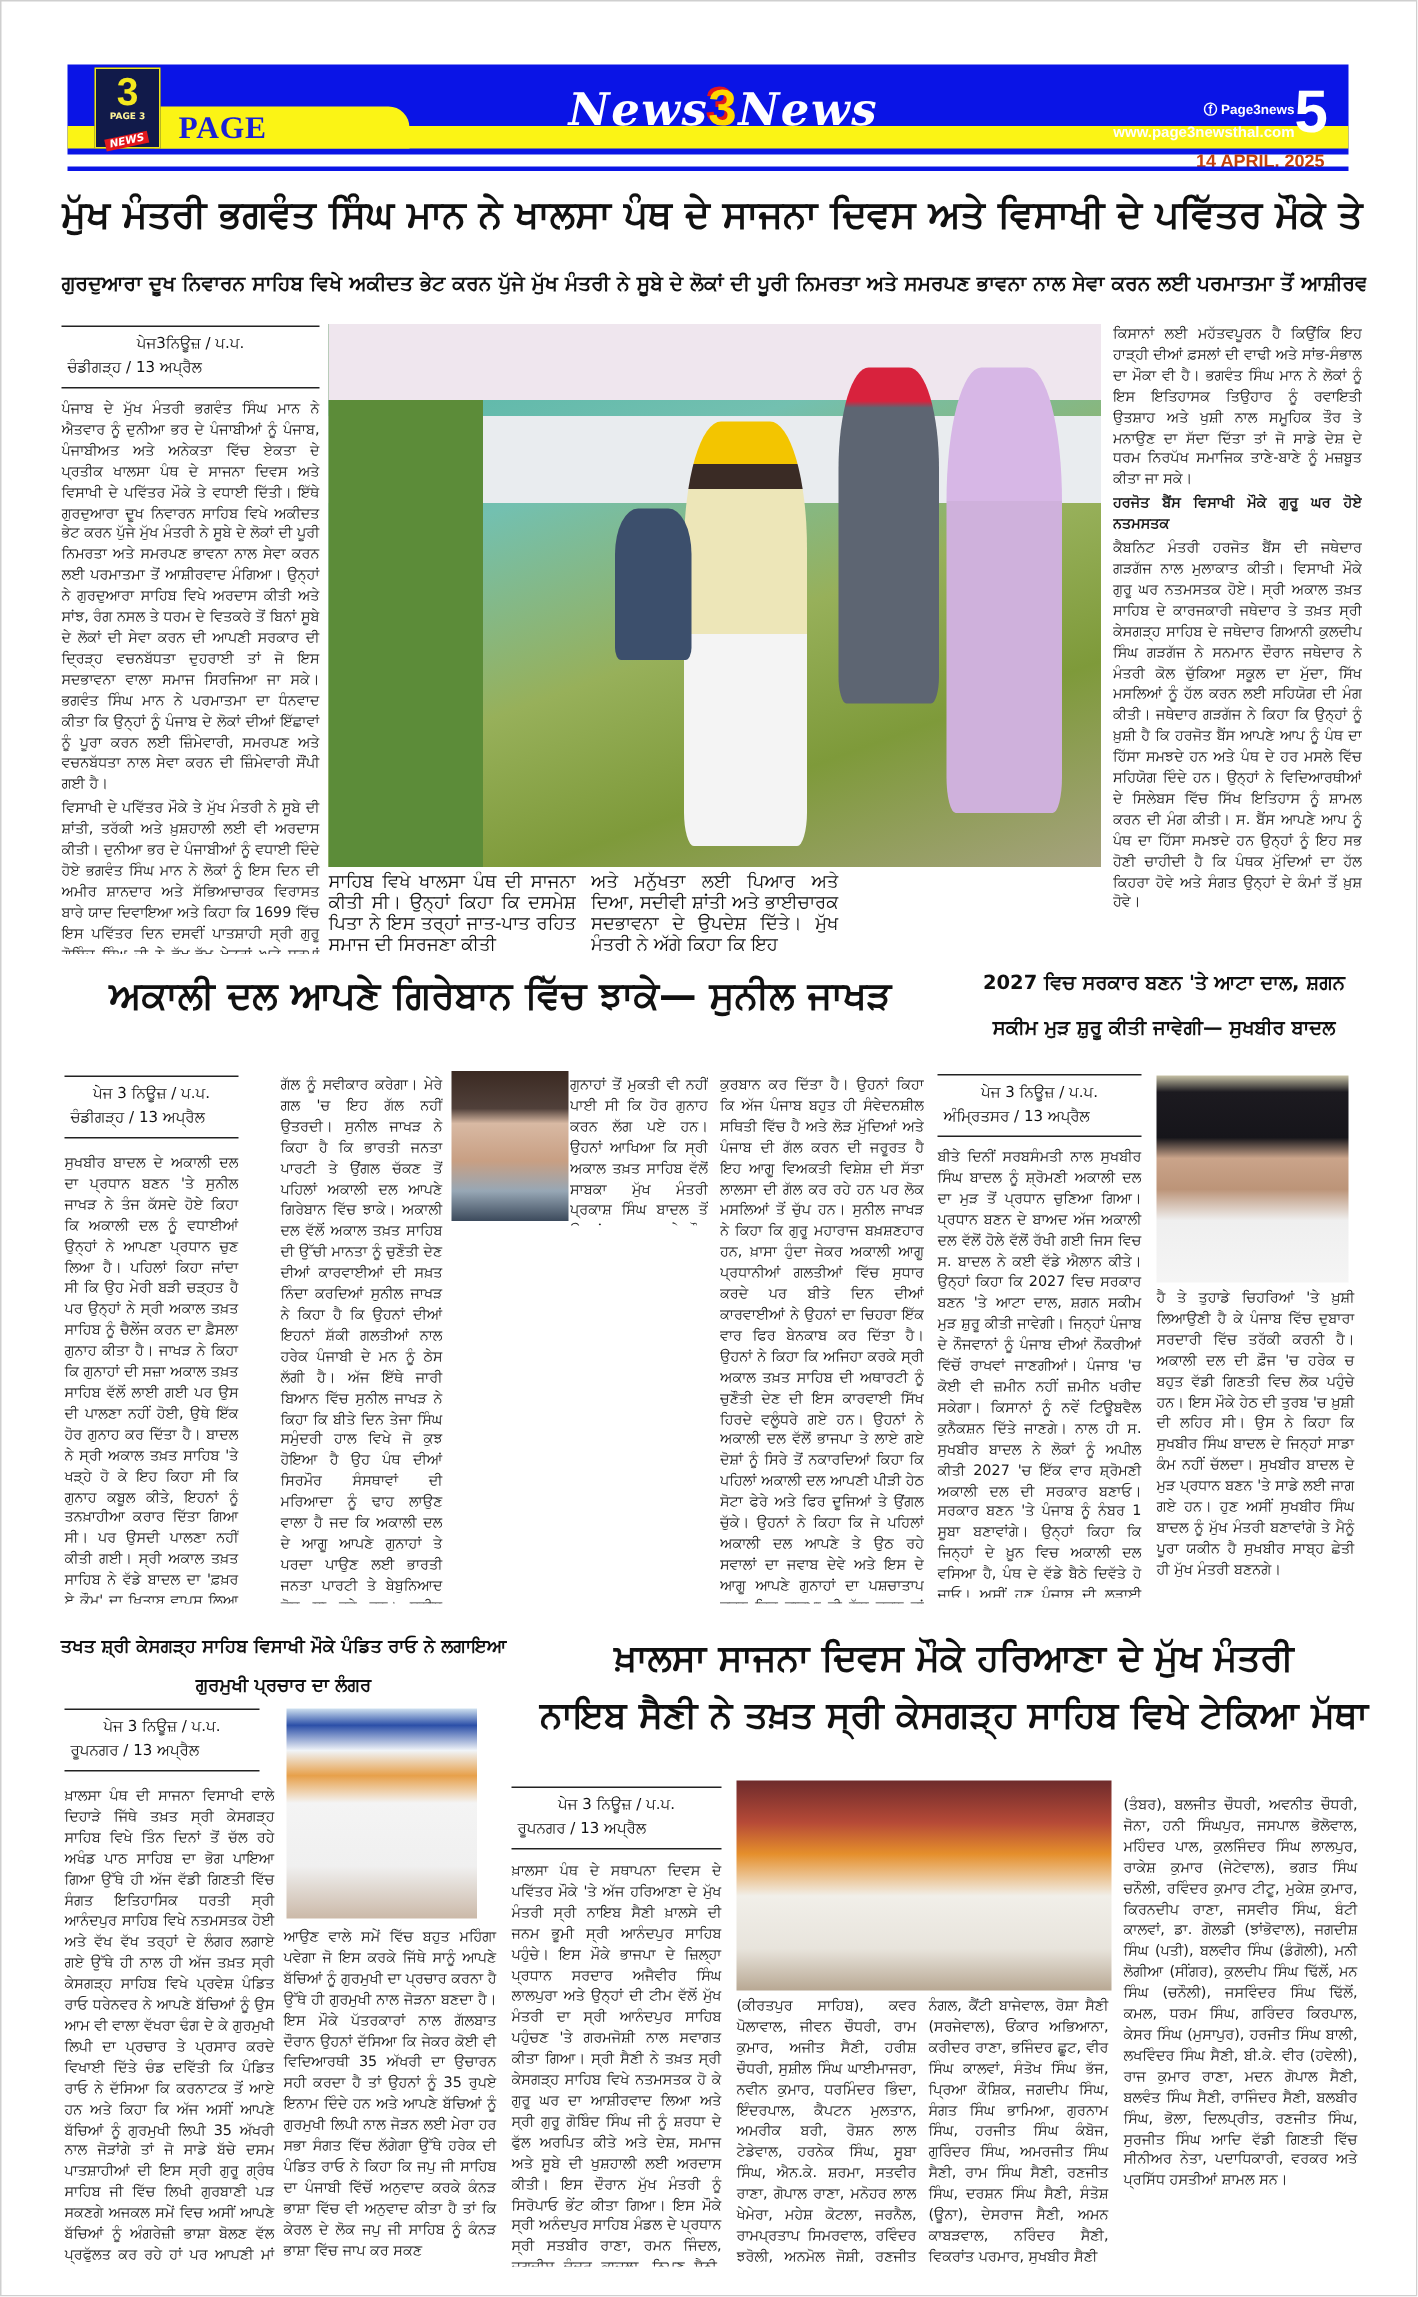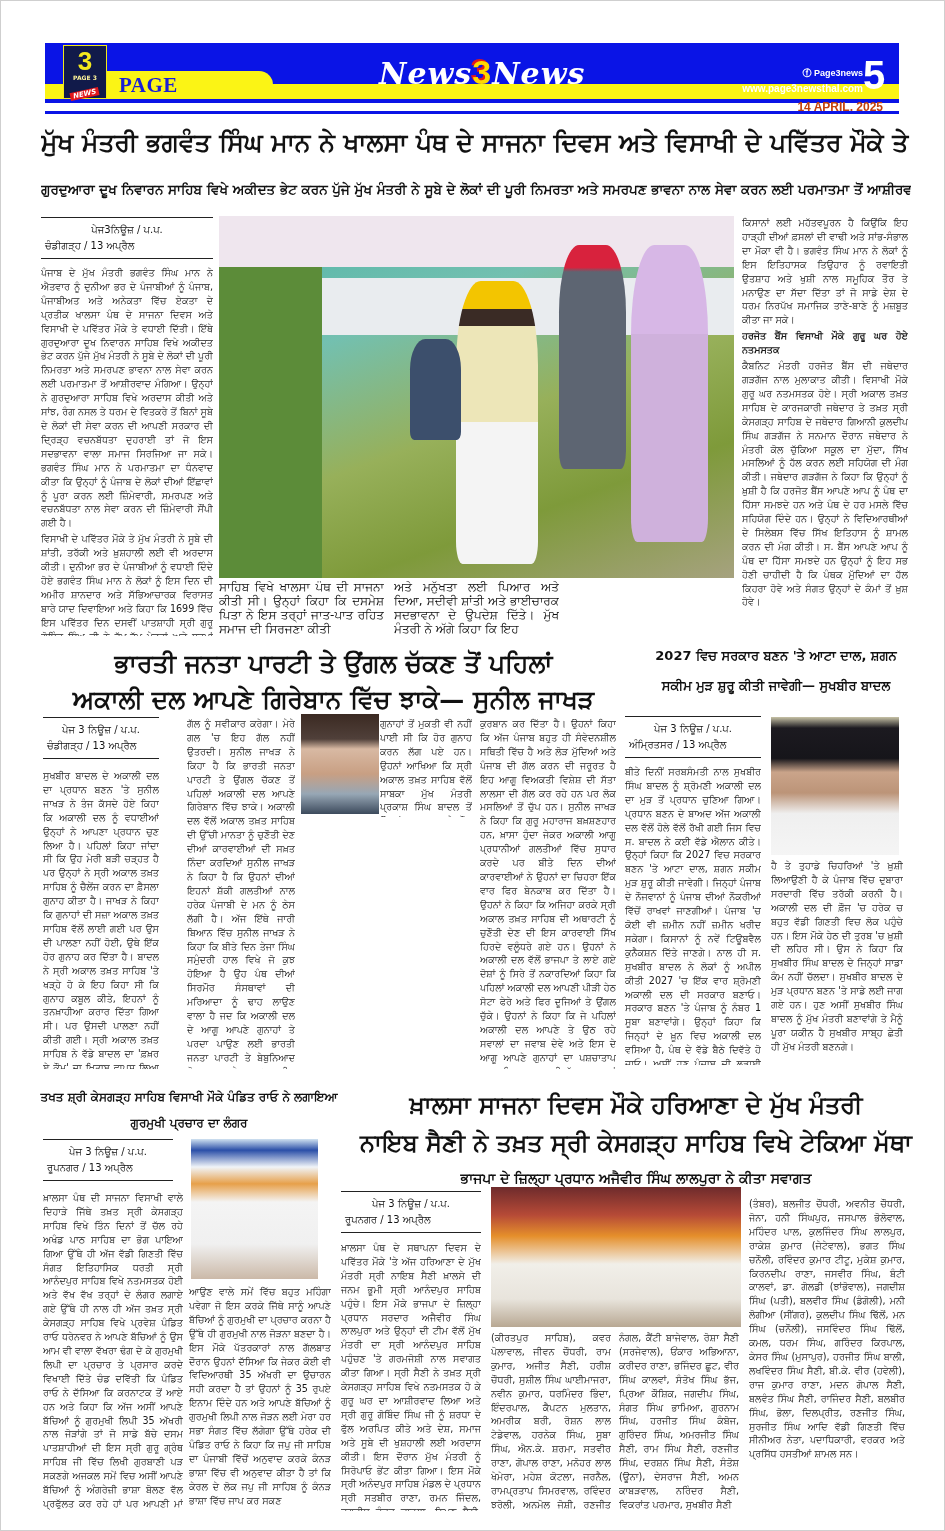--- a/index.html
+++ b/index.html
@@ -109,21 +109,20 @@
   <div class="photo-caption" style="left:218px; top:580px; width:165px; height:55px;">ਸਾਹਿਬ ਵਿਖੇ ਖਾਲਸਾ ਪੰਥ ਦੀ ਸਾਜਨਾ ਕੀਤੀ ਸੀ। ਉਨ੍ਹਾਂ ਕਿਹਾ ਕਿ ਦਸਮੇਸ਼ ਪਿਤਾ ਨੇ ਇਸ ਤਰ੍ਹਾਂ ਜਾਤ-ਪਾਤ ਰਹਿਤ ਸਮਾਜ ਦੀ ਸਿਰਜਣਾ ਕੀਤੀ</div>
   <div class="photo-caption" style="left:393px; top:580px; width:165px; height:55px;">ਅਤੇ ਮਨੁੱਖਤਾ ਲਈ ਪਿਆਰ ਅਤੇ ਦਿਆ, ਸਦੀਵੀ ਸ਼ਾਂਤੀ ਅਤੇ ਭਾਈਚਾਰਕ ਸਦਭਾਵਨਾ ਦੇ ਉਪਦੇਸ਼ ਦਿੱਤੇ। ਮੁੱਖ ਮੰਤਰੀ ਨੇ ਅੱਗੇ ਕਿਹਾ ਕਿ ਇਹ</div>
 
   <div class="col" style="left:741px; top:215px; width:166px; height:418px;">
     <p>ਕਿਸਾਨਾਂ ਲਈ ਮਹੱਤਵਪੂਰਨ ਹੈ ਕਿਉਂਕਿ ਇਹ ਹਾੜ੍ਹੀ ਦੀਆਂ ਫ਼ਸਲਾਂ ਦੀ ਵਾਢੀ ਅਤੇ ਸਾਂਭ-ਸੰਭਾਲ ਦਾ ਮੌਕਾ ਵੀ ਹੈ। ਭਗਵੰਤ ਸਿੰਘ ਮਾਨ ਨੇ ਲੋਕਾਂ ਨੂੰ ਇਸ ਇਤਿਹਾਸਕ ਤਿਉਹਾਰ ਨੂੰ ਰਵਾਇਤੀ ਉਤਸ਼ਾਹ ਅਤੇ ਖੁਸ਼ੀ ਨਾਲ ਸਮੂਹਿਕ ਤੌਰ ਤੇ ਮਨਾਉਣ ਦਾ ਸੱਦਾ ਦਿੱਤਾ ਤਾਂ ਜੋ ਸਾਡੇ ਦੇਸ਼ ਦੇ ਧਰਮ ਨਿਰਪੱਖ ਸਮਾਜਿਕ ਤਾਣੇ-ਬਾਣੇ ਨੂੰ ਮਜ਼ਬੂਤ ਕੀਤਾ ਜਾ ਸਕੇ।</p>
     <p class="subhead">ਹਰਜੋਤ ਬੈਂਸ ਵਿਸਾਖੀ ਮੌਕੇ ਗੁਰੂ ਘਰ ਹੋਏ ਨਤਮਸਤਕ</p>
     <p>ਕੈਬਨਿਟ ਮੰਤਰੀ ਹਰਜੋਤ ਬੈਂਸ ਦੀ ਜਥੇਦਾਰ ਗੜਗੱਜ ਨਾਲ ਮੁਲਾਕਾਤ ਕੀਤੀ। ਵਿਸਾਖੀ ਮੌਕੇ ਗੁਰੂ ਘਰ ਨਤਮਸਤਕ ਹੋਏ। ਸ੍ਰੀ ਅਕਾਲ ਤਖ਼ਤ ਸਾਹਿਬ ਦੇ ਕਾਰਜਕਾਰੀ ਜਥੇਦਾਰ ਤੇ ਤਖ਼ਤ ਸ੍ਰੀ ਕੇਸਗੜ੍ਹ ਸਾਹਿਬ ਦੇ ਜਥੇਦਾਰ ਗਿਆਨੀ ਕੁਲਦੀਪ ਸਿੰਘ ਗੜਗੱਜ ਨੇ ਸਨਮਾਨ ਦੌਰਾਨ ਜਥੇਦਾਰ ਨੇ ਮੰਤਰੀ ਕੋਲ ਚੁੱਕਿਆ ਸਕੂਲ ਦਾ ਮੁੱਦਾ, ਸਿੱਖ ਮਸਲਿਆਂ ਨੂੰ ਹੱਲ ਕਰਨ ਲਈ ਸਹਿਯੋਗ ਦੀ ਮੰਗ ਕੀਤੀ। ਜਥੇਦਾਰ ਗੜਗੱਜ ਨੇ ਕਿਹਾ ਕਿ ਉਨ੍ਹਾਂ ਨੂੰ ਖ਼ੁਸ਼ੀ ਹੈ ਕਿ ਹਰਜੋਤ ਬੈਂਸ ਆਪਣੇ ਆਪ ਨੂੰ ਪੰਥ ਦਾ ਹਿੱਸਾ ਸਮਝਦੇ ਹਨ ਅਤੇ ਪੰਥ ਦੇ ਹਰ ਮਸਲੇ ਵਿੱਚ ਸਹਿਯੋਗ ਦਿੰਦੇ ਹਨ। ਉਨ੍ਹਾਂ ਨੇ ਵਿਦਿਆਰਥੀਆਂ ਦੇ ਸਿਲੇਬਸ ਵਿੱਚ ਸਿੱਖ ਇਤਿਹਾਸ ਨੂੰ ਸ਼ਾਮਲ ਕਰਨ ਦੀ ਮੰਗ ਕੀਤੀ। ਸ. ਬੈਂਸ ਆਪਣੇ ਆਪ ਨੂੰ ਪੰਥ ਦਾ ਹਿੱਸਾ ਸਮਝਦੇ ਹਨ ਉਨ੍ਹਾਂ ਨੂੰ ਇਹ ਸਭ ਹੋਣੀ ਚਾਹੀਦੀ ਹੈ ਕਿ ਪੰਥਕ ਮੁੱਦਿਆਂ ਦਾ ਹੱਲ ਕਿਹਰਾ ਹੋਵੇ ਅਤੇ ਸੰਗਤ ਉਨ੍ਹਾਂ ਦੇ ਕੰਮਾਂ ਤੋਂ ਖ਼ੁਸ਼ ਹੋਵੇ।</p>
   </div>
 
   <div class="hl hl-jakhar">
-    <div>ਭਾਰਤੀ ਜਨਤਾ ਪਾਰਟੀ ਤੇ ਉਂਗਲ ਚੱਕਣ ਤੋਂ ਪਹਿਲਾਂ</div>
     <div>ਅਕਾਲੀ ਦਲ ਆਪਣੇ ਗਿਰੇਬਾਨ ਵਿੱਚ ਝਾਕੇ— ਸੁਨੀਲ ਜਾਖੜ</div>
   </div>
   <div class="byline" style="left:42px; top:716px; width:116px;">
     <span class="by-agency">ਪੇਜ 3 ਨਿਊਜ਼ / ਪ.ਪ.</span>
     <span class="by-dateline">ਚੰਡੀਗੜ੍ਹ / 13 ਅਪ੍ਰੈਲ</span>
   </div>
   <div class="col" style="left:42px; top:768px; width:116px; height:300px;">ਸੁਖਬੀਰ ਬਾਦਲ ਦੇ ਅਕਾਲੀ ਦਲ ਦਾ ਪ੍ਰਧਾਨ ਬਣਨ 'ਤੇ ਸੁਨੀਲ ਜਾਖੜ ਨੇ ਤੰਜ ਕੱਸਦੇ ਹੋਏ ਕਿਹਾ ਕਿ ਅਕਾਲੀ ਦਲ ਨੂੰ ਵਧਾਈਆਂ ਉਨ੍ਹਾਂ ਨੇ ਆਪਣਾ ਪ੍ਰਧਾਨ ਚੁਣ ਲਿਆ ਹੈ। ਪਹਿਲਾਂ ਕਿਹਾ ਜਾਂਦਾ ਸੀ ਕਿ ਉਹ ਮੇਰੀ ਬੜੀ ਚੜ੍ਹਤ ਹੈ ਪਰ ਉਨ੍ਹਾਂ ਨੇ ਸ੍ਰੀ ਅਕਾਲ ਤਖ਼ਤ ਸਾਹਿਬ ਨੂੰ ਚੈਲੇਂਜ ਕਰਨ ਦਾ ਫ਼ੈਸਲਾ ਗੁਨਾਹ ਕੀਤਾ ਹੈ। ਜਾਖੜ ਨੇ ਕਿਹਾ ਕਿ ਗੁਨਾਹਾਂ ਦੀ ਸਜ਼ਾ ਅਕਾਲ ਤਖ਼ਤ ਸਾਹਿਬ ਵੱਲੋਂ ਲਾਈ ਗਈ ਪਰ ਉਸ ਦੀ ਪਾਲਣਾ ਨਹੀਂ ਹੋਈ, ਉਥੇ ਇੱਕ ਹੋਰ ਗੁਨਾਹ ਕਰ ਦਿੱਤਾ ਹੈ। ਬਾਦਲ ਨੇ ਸ੍ਰੀ ਅਕਾਲ ਤਖ਼ਤ ਸਾਹਿਬ 'ਤੇ ਖੜ੍ਹੇ ਹੋ ਕੇ ਇਹ ਕਿਹਾ ਸੀ ਕਿ ਗੁਨਾਹ ਕਬੂਲ ਕੀਤੇ, ਇਹਨਾਂ ਨੂੰ ਤਨਖ਼ਾਹੀਆ ਕਰਾਰ ਦਿੱਤਾ ਗਿਆ ਸੀ। ਪਰ ਉਸਦੀ ਪਾਲਣਾ ਨਹੀਂ ਕੀਤੀ ਗਈ। ਸ੍ਰੀ ਅਕਾਲ ਤਖ਼ਤ ਸਾਹਿਬ ਨੇ ਵੱਡੇ ਬਾਦਲ ਦਾ 'ਫ਼ਖ਼ਰ ਏ ਕੌਮ' ਦਾ ਖ਼ਿਤਾਬ ਵਾਪਸ ਲਿਆ ਸੀ ਤਾਂ ਉਥੋਂ ਇੱਕ ਤਰ੍ਹਾਂ ਗੁਨਾਹ ਦਾ ਬੋਝ ਲਿਆ ਗਿਆ ਸੀ ਕਿ ਉਸ 'ਤੇ ਦੁਬਾਰਾ ਤੋਂ ਵਿਚਾਰ ਕੀਤਾ ਜਾਣਾ ਹੈ ਪਰ ਉਸ ਦੇ ਖਿਲਾਫ਼ ਮਤਾ ਪਾਉਣ ਵਾਲੀ ਪਾਰਟੀ ਵੀ ਅਕਾਲੀ ਦਲ ਦੀ ਹੋਵੇ, ਮੈਂ ਨਹੀਂ ਸਮਝਦਾ ਕਿ ਕੋਈ ਵੀ ਪੰਜਾਬੀ ਇਸ</div>
   <div class="col" style="left:186px; top:716px; width:108px; height:352px;">ਗੱਲ ਨੂੰ ਸਵੀਕਾਰ ਕਰੇਗਾ। ਮੇਰੇ ਗਲ 'ਚ ਇਹ ਗੱਲ ਨਹੀਂ ਉਤਰਦੀ। ਸੁਨੀਲ ਜਾਖੜ ਨੇ ਕਿਹਾ ਹੈ ਕਿ ਭਾਰਤੀ ਜਨਤਾ ਪਾਰਟੀ ਤੇ ਉਂਗਲ ਚੱਕਣ ਤੋਂ ਪਹਿਲਾਂ ਅਕਾਲੀ ਦਲ ਆਪਣੇ ਗਿਰੇਬਾਨ ਵਿੱਚ ਝਾਕੇ। ਅਕਾਲੀ ਦਲ ਵੱਲੋਂ ਅਕਾਲ ਤਖ਼ਤ ਸਾਹਿਬ ਦੀ ਉੱਚੀ ਮਾਨਤਾ ਨੂੰ ਚੁਣੌਤੀ ਦੇਣ ਦੀਆਂ ਕਾਰਵਾਈਆਂ ਦੀ ਸਖ਼ਤ ਨਿੰਦਾ ਕਰਦਿਆਂ ਸੁਨੀਲ ਜਾਖੜ ਨੇ ਕਿਹਾ ਹੈ ਕਿ ਉਹਨਾਂ ਦੀਆਂ ਇਹਨਾਂ ਸ਼ੱਕੀ ਗਲਤੀਆਂ ਨਾਲ ਹਰੇਕ ਪੰਜਾਬੀ ਦੇ ਮਨ ਨੂੰ ਠੇਸ ਲੱਗੀ ਹੈ। ਅੱਜ ਇੱਥੇ ਜਾਰੀ ਬਿਆਨ ਵਿੱਚ ਸੁਨੀਲ ਜਾਖੜ ਨੇ ਕਿਹਾ ਕਿ ਬੀਤੇ ਦਿਨ ਤੇਜਾ ਸਿੰਘ ਸਮੁੰਦਰੀ ਹਾਲ ਵਿਖੇ ਜੋ ਕੁਝ ਹੋਇਆ ਹੈ ਉਹ ਪੰਥ ਦੀਆਂ ਸਿਰਮੌਰ ਸੰਸਥਾਵਾਂ ਦੀ ਮਰਿਆਦਾ ਨੂੰ ਢਾਹ ਲਾਉਣ ਵਾਲਾ ਹੈ ਜਦ ਕਿ ਅਕਾਲੀ ਦਲ ਦੇ ਆਗੂ ਆਪਣੇ ਗੁਨਾਹਾਂ ਤੇ ਪਰਦਾ ਪਾਉਣ ਲਈ ਭਾਰਤੀ ਜਨਤਾ ਪਾਰਟੀ ਤੇ ਬੇਬੁਨਿਆਦ ਦੋਸ਼ ਲਾ ਰਹੇ ਹਨ। ਸੁਨੀਲ ਜਾਖੜ ਨੇ ਆਖਿਆ ਕਿ ਜਦੋਂ ਤੱਕ ਤਾਂ ਇਹਨਾਂ ਨੇ ਆਪਣੇ ਪਿਛਲੇ</div>
   <div class="photo photo-jakhar"></div>
   <div class="col" style="left:379px; top:716px; width:92px; height:100px;">ਗੁਨਾਹਾਂ ਤੋਂ ਮੁਕਤੀ ਵੀ ਨਹੀਂ ਪਾਈ ਸੀ ਕਿ ਹੋਰ ਗੁਨਾਹ ਕਰਨ ਲੱਗ ਪਏ ਹਨ। ਉਹਨਾਂ ਆਖਿਆ ਕਿ ਸ੍ਰੀ ਅਕਾਲ ਤਖ਼ਤ ਸਾਹਿਬ ਵੱਲੋਂ ਸਾਬਕਾ ਮੁੱਖ ਮੰਤਰੀ ਪ੍ਰਕਾਸ਼ ਸਿੰਘ ਬਾਦਲ ਤੋਂ ਉਹਨਾਂ ਦਾ ਫਕਰ ਏ ਕੌਮ ਦਾ ਖਿਤਾਬ ਵਾਪਸ ਲੈਣ ਦੇ ਬਾਵਜੂਦ ਅਕਾਲ ਤਖ਼ਤ ਸਾਹਿਬ ਤੇ ਬੈਠਕੀ ਤਾਂ ਕੀਤੀ ਜਾ ਸਕਦੀ ਸੀ ਕਿ ਇਸ ਫ਼ੈਸਲੇ ਨੂੰ ਮੁੜ ਵਿਚਾਰਿਆ ਜਾਵੇ ਪਰ ਇਹਨਾਂ ਨੇ ਤਾਂ ਉਸ ਫ਼ੈਸਲੇ ਦੇ ਖਿਲਾਫ ਮਤਾ ਪਾ ਕੇ ਸ੍ਰੀ ਅਕਾਲ ਤਖ਼ਤ ਸਾਹਿਬ ਦੀ ਅਥਾਰਟੀ ਨੂੰ ਚੁਣੌਤੀ ਦੇਣ ਦਾ ਬੱਜਰ ਗੁਨਾਹ ਕੀਤਾ ਹੈ। ਸੁਨੀਲ ਜਾਖੜ ਨੇ ਹੋਰ ਕਿਹਾ ਕਿ ਤੇਜਾ ਸਿੰਘ ਸਮੁੰਦਰੀ ਹਾਲ ਵਿੱਚ ਬੈਠੇ ਕੇ ਨਿਹਾਲ ਦੇ ਸਿਰਜੇ ਗਏ ਹਾਲਾਤ, ਇਹ ਤਾਂ ਸਵੀਕਾਰ ਨੇ ਕੀ ਉਹੇ ਸ੍ਰੀ ਹਰਿਮੰਦਰ ਸਾਹਿਬ ਦੇ ਛੱਤ ਛੁਹਿਆ ਕਰਨ ਕਿਸੇ ਲੀਡਰ ਦਾ ਜੋ ਬੇਕਾਰ ਫ਼ਰਜ਼ਾਂਦਾਰਾ ਹਿਰਨਾਂ ਦੇ ਹੋਰਾਂ ਦਾ ਪਾਬੰਦਾ ਹੈ। ਜਾਖੜ ਨੇ ਕਿਹਾ ਕਿ ਅਕਾਲੀ ਦਲ ਪਹਿਲਾਂ ਹਿੰਦੂਆਂ ਲਈ ਡਰਦੀ ਸੀ ਪਰ ਅੱਜ ਇਸ ਦੇ ਆਗੂਆਂ ਨੇ ਆਪਣੇ ਸੌੜੇ ਨਿੱਜੀ ਹਿੱਤਾਂ ਲਈ ਇਸ ਪਾਰਟੀ ਨੂੰ</div>
@@ -148,21 +147,20 @@
     <span class="by-dateline">ਰੂਪਨਗਰ / 13 ਅਪ੍ਰੈਲ</span>
   </div>
   <div class="col" style="left:42px; top:1190px; width:140px; height:320px;">ਖ਼ਾਲਸਾ ਪੰਥ ਦੀ ਸਾਜਨਾ ਵਿਸਾਖੀ ਵਾਲੇ ਦਿਹਾੜੇ ਜਿੱਥੇ ਤਖ਼ਤ ਸ੍ਰੀ ਕੇਸਗੜ੍ਹ ਸਾਹਿਬ ਵਿਖੇ ਤਿੰਨ ਦਿਨਾਂ ਤੋਂ ਚੱਲ ਰਹੇ ਅਖੰਡ ਪਾਠ ਸਾਹਿਬ ਦਾ ਭੋਗ ਪਾਇਆ ਗਿਆ ਉੱਥੇ ਹੀ ਅੱਜ ਵੱਡੀ ਗਿਣਤੀ ਵਿੱਚ ਸੰਗਤ ਇਤਿਹਾਸਿਕ ਧਰਤੀ ਸ੍ਰੀ ਆਨੰਦਪੁਰ ਸਾਹਿਬ ਵਿਖੇ ਨਤਮਸਤਕ ਹੋਈ ਅਤੇ ਵੱਖ ਵੱਖ ਤਰ੍ਹਾਂ ਦੇ ਲੰਗਰ ਲਗਾਏ ਗਏ ਉੱਥੇ ਹੀ ਨਾਲ ਹੀ ਅੱਜ ਤਖ਼ਤ ਸ੍ਰੀ ਕੇਸਗੜ੍ਹ ਸਾਹਿਬ ਵਿਖੇ ਪ੍ਰਵੇਸ਼ ਪੰਡਿਤ ਰਾਓ ਧਰੇਨਵਰ ਨੇ ਆਪਣੇ ਬੱਚਿਆਂ ਨੂੰ ਉਸ ਆਮ ਵੀ ਵਾਲਾ ਵੱਖਰਾ ਢੰਗ ਦੇ ਕੇ ਗੁਰਮੁਖੀ ਲਿਪੀ ਦਾ ਪ੍ਰਚਾਰ ਤੇ ਪ੍ਰਸਾਰ ਕਰਦੇ ਵਿਖਾਈ ਦਿੱਤੇ ਚੰਡ ਦਵਿੱਤੀ ਕਿ ਪੰਡਿਤ ਰਾਓ ਨੇ ਦੱਸਿਆ ਕਿ ਕਰਨਾਟਕ ਤੋਂ ਆਏ ਹਨ ਅਤੇ ਕਿਹਾ ਕਿ ਅੱਜ ਅਸੀਂ ਆਪਣੇ ਬੱਚਿਆਂ ਨੂੰ ਗੁਰਮੁਖੀ ਲਿਪੀ 35 ਅੱਖਰੀ ਨਾਲ ਜੋੜਾਂਗੇ ਤਾਂ ਜੋ ਸਾਡੇ ਬੱਚੇ ਦਸਮ ਪਾਤਸ਼ਾਹੀਆਂ ਦੀ ਇਸ ਸ੍ਰੀ ਗੁਰੂ ਗ੍ਰੰਥ ਸਾਹਿਬ ਜੀ ਵਿੱਚ ਲਿਖੀ ਗੁਰਬਾਣੀ ਪੜ ਸਕਣਗੇ ਅਜਕਲ ਸਮੇਂ ਵਿਚ ਅਸੀਂ ਆਪਣੇ ਬੱਚਿਆਂ ਨੂੰ ਅੰਗਰੇਜ਼ੀ ਭਾਸ਼ਾ ਬੋਲਣ ਵੱਲ ਪ੍ਰਫੁੱਲਤ ਕਰ ਰਹੇ ਹਾਂ ਪਰ ਆਪਣੀ ਮਾਂ ਬੋਲੀ ਪੰਜਾਬੀ ਪਿਛਾਹ ਕਰ ਰਹੇ ਹਾਂ ਜੋ ਕਿ ਸਾਨੂੰ</div>
   <div class="photo photo-langar"></div>
   <div class="col" style="left:188px; top:1284px; width:142px; height:226px;">ਆਉਣ ਵਾਲੇ ਸਮੇਂ ਵਿੱਚ ਬਹੁਤ ਮਹਿੰਗਾ ਪਵੇਗਾ ਜੋ ਇਸ ਕਰਕੇ ਜਿੱਥੇ ਸਾਨੂੰ ਆਪਣੇ ਬੱਚਿਆਂ ਨੂੰ ਗੁਰਮੁਖੀ ਦਾ ਪ੍ਰਚਾਰ ਕਰਨਾ ਹੈ ਉੱਥੇ ਹੀ ਗੁਰਮੁਖੀ ਨਾਲ ਜੋੜਨਾ ਬਣਦਾ ਹੈ। ਇਸ ਮੌਕੇ ਪੱਤਰਕਾਰਾਂ ਨਾਲ ਗੱਲਬਾਤ ਦੌਰਾਨ ਉਹਨਾਂ ਦੱਸਿਆ ਕਿ ਜੇਕਰ ਕੋਈ ਵੀ ਵਿਦਿਆਰਥੀ 35 ਅੱਖਰੀ ਦਾ ਉਚਾਰਨ ਸਹੀ ਕਰਦਾ ਹੈ ਤਾਂ ਉਹਨਾਂ ਨੂੰ 35 ਰੁਪਏ ਇਨਾਮ ਦਿੰਦੇ ਹਨ ਅਤੇ ਆਪਣੇ ਬੱਚਿਆਂ ਨੂੰ ਗੁਰਮੁਖੀ ਲਿਪੀ ਨਾਲ ਜੋੜਨ ਲਈ ਮੇਰਾ ਹਰ ਸਭਾ ਸੰਗਤ ਵਿੱਚ ਲੱਗੇਗਾ ਉੱਥੇ ਹਰੇਕ ਦੀ ਪੰਡਿਤ ਰਾਓ ਨੇ ਕਿਹਾ ਕਿ ਜਪੁ ਜੀ ਸਾਹਿਬ ਦਾ ਪੰਜਾਬੀ ਵਿੱਚੋਂ ਅਨੁਵਾਦ ਕਰਕੇ ਕੰਨੜ ਭਾਸ਼ਾ ਵਿੱਚ ਵੀ ਅਨੁਵਾਦ ਕੀਤਾ ਹੈ ਤਾਂ ਕਿ ਕੇਰਲ ਦੇ ਲੋਕ ਜਪੁ ਜੀ ਸਾਹਿਬ ਨੂੰ ਕੰਨੜ ਭਾਸ਼ਾ ਵਿੱਚ ਜਾਪ ਕਰ ਸਕਣ</div>
 
   <div class="hl hl-saini">
     <div>ਖ਼ਾਲਸਾ ਸਾਜਨਾ ਦਿਵਸ ਮੌਕੇ ਹਰਿਆਣਾ ਦੇ ਮੁੱਖ ਮੰਤਰੀ</div>
     <div>ਨਾਇਬ ਸੈਣੀ ਨੇ ਤਖ਼ਤ ਸ੍ਰੀ ਕੇਸਗੜ੍ਹ ਸਾਹਿਬ ਵਿਖੇ ਟੇਕਿਆ ਮੱਥਾ</div>
   </div>
-  <div class="hl hl-saini-sub">ਭਾਜਪਾ ਦੇ ਜ਼ਿਲ੍ਹਾ ਪ੍ਰਧਾਨ ਅਜੈਵੀਰ ਸਿੰਘ ਲਾਲਪੁਰਾ ਨੇ ਕੀਤਾ ਸਵਾਗਤ</div>
   <div class="byline" style="left:340px; top:1190px; width:140px;">
     <span class="by-agency">ਪੇਜ 3 ਨਿਊਜ਼ / ਪ.ਪ.</span>
     <span class="by-dateline">ਰੂਪਨਗਰ / 13 ਅਪ੍ਰੈਲ</span>
   </div>
   <div class="col" style="left:340px; top:1240px; width:140px; height:270px;">ਖ਼ਾਲਸਾ ਪੰਥ ਦੇ ਸਥਾਪਨਾ ਦਿਵਸ ਦੇ ਪਵਿੱਤਰ ਮੌਕੇ 'ਤੇ ਅੱਜ ਹਰਿਆਣਾ ਦੇ ਮੁੱਖ ਮੰਤਰੀ ਸ੍ਰੀ ਨਾਇਬ ਸੈਣੀ ਖ਼ਾਲਸੇ ਦੀ ਜਨਮ ਭੂਮੀ ਸ੍ਰੀ ਆਨੰਦਪੁਰ ਸਾਹਿਬ ਪਹੁੰਚੇ। ਇਸ ਮੌਕੇ ਭਾਜਪਾ ਦੇ ਜ਼ਿਲ੍ਹਾ ਪ੍ਰਧਾਨ ਸਰਦਾਰ ਅਜੈਵੀਰ ਸਿੰਘ ਲਾਲਪੁਰਾ ਅਤੇ ਉਨ੍ਹਾਂ ਦੀ ਟੀਮ ਵੱਲੋਂ ਮੁੱਖ ਮੰਤਰੀ ਦਾ ਸ੍ਰੀ ਆਨੰਦਪੁਰ ਸਾਹਿਬ ਪਹੁੰਚਣ 'ਤੇ ਗਰਮਜੋਸ਼ੀ ਨਾਲ ਸਵਾਗਤ ਕੀਤਾ ਗਿਆ। ਸ੍ਰੀ ਸੈਣੀ ਨੇ ਤਖ਼ਤ ਸ੍ਰੀ ਕੇਸਗੜ੍ਹ ਸਾਹਿਬ ਵਿਖੇ ਨਤਮਸਤਕ ਹੋ ਕੇ ਗੁਰੂ ਘਰ ਦਾ ਆਸ਼ੀਰਵਾਦ ਲਿਆ ਅਤੇ ਸ੍ਰੀ ਗੁਰੂ ਗੋਬਿੰਦ ਸਿੰਘ ਜੀ ਨੂੰ ਸ਼ਰਧਾ ਦੇ ਫੁੱਲ ਅਰਪਿਤ ਕੀਤੇ ਅਤੇ ਦੇਸ਼, ਸਮਾਜ ਅਤੇ ਸੂਬੇ ਦੀ ਖੁਸ਼ਹਾਲੀ ਲਈ ਅਰਦਾਸ ਕੀਤੀ। ਇਸ ਦੌਰਾਨ ਮੁੱਖ ਮੰਤਰੀ ਨੂੰ ਸਿਰੋਪਾਓ ਭੇਂਟ ਕੀਤਾ ਗਿਆ। ਇਸ ਮੌਕੇ ਸ੍ਰੀ ਅਨੰਦਪੁਰ ਸਾਹਿਬ ਮੰਡਲ ਦੇ ਪ੍ਰਧਾਨ ਸ੍ਰੀ ਸਤਬੀਰ ਰਾਣਾ, ਰਮਨ ਜਿੰਦਲ, ਜਗਦੀਸ਼ ਚੰਦਰ ਕਾਜਲਾ, ਨਿਪੁਣ ਸੈਨੀ, ਕ੍ਰਿਸ਼ਨ ਕੁਮਾਰ ਅੱਤਰੀ</div>
   <div class="photo photo-saini"></div>
   <div class="col" style="left:490px; top:1330px; width:120px; height:180px;">(ਕੀਰਤਪੁਰ ਸਾਹਿਬ), ਕਵਰ ਪੋਲਾਵਾਲ, ਜੀਵਨ ਚੌਧਰੀ, ਰਾਮ ਕੁਮਾਰ, ਅਜੀਤ ਸੈਣੀ, ਹਰੀਸ਼ ਚੌਧਰੀ, ਸੁਸ਼ੀਲ ਸਿੰਘ ਘਾਈਮਾਜਰਾ, ਨਵੀਨ ਕੁਮਾਰ, ਧਰਮਿੰਦਰ ਭਿੰਦਾ, ਇੰਦਰਪਾਲ, ਕੈਪਟਨ ਮੁਲਤਾਨ, ਅਮਰੀਕ ਬਰੀ, ਰੋਸ਼ਨ ਲਾਲ ਟੇਡੇਵਾਲ, ਹਰਨੇਕ ਸਿੰਘ, ਸੂਬਾ ਸਿੰਘ, ਐਨ.ਕੇ. ਸ਼ਰਮਾ, ਸਤਵੀਰ ਰਾਣਾ, ਗੋਪਾਲ ਰਾਣਾ, ਮਨੋਹਰ ਲਾਲ ਖੇਮੇਰਾ, ਮਹੇਸ਼ ਕੋਟਲਾ, ਜਰਨੈਲ, ਰਾਮਪ੍ਰਤਾਪ ਸਿਮਰਵਾਲ, ਰਵਿੰਦਰ ਝਰੋਲੀ, ਅਨਮੋਲ ਜੋਸ਼ੀ, ਰਣਜੀਤ ਲੱਕੀ, ਮਹੇਸ਼, ਭੂਪਿੰਦਰ</div>
   <div class="col" style="left:618px; top:1330px; width:120px; height:180px;">ਨੰਗਲ, ਕੈਂਟੀ ਬਾਜੇਵਾਲ, ਰੋਸ਼ਾ ਸੈਣੀ (ਸਰਜੇਵਾਲ), ਓਂਕਾਰ ਅਭਿਆਨਾ, ਕਰੀਦਰ ਰਾਣਾ, ਭਜਿੰਦਰ ਛੂਟ, ਵੀਰ ਸਿੰਘ ਕਾਲਵਾਂ, ਸੰਤੋਖ ਸਿੰਘ ਭੱਜ, ਪ੍ਰਿਆ ਕੌਸ਼ਿਕ, ਜਗਦੀਪ ਸਿੰਘ, ਸੰਗਤ ਸਿੰਘ ਭਾਮਿਆ, ਗੁਰਨਾਮ ਸਿੰਘ, ਹਰਜੀਤ ਸਿੰਘ ਕੰਬੋਜ, ਗੁਰਿੰਦਰ ਸਿੰਘ, ਅਮਰਜੀਤ ਸਿੰਘ ਸੈਣੀ, ਰਾਮ ਸਿੰਘ ਸੈਣੀ, ਰਣਜੀਤ ਸਿੰਘ, ਦਰਸ਼ਨ ਸਿੰਘ ਸੈਣੀ, ਸੰਤੋਸ਼ (ਊਨਾ), ਦੇਸਰਾਜ ਸੈਣੀ, ਅਮਨ ਕਾਬੜਵਾਲ, ਨਰਿੰਦਰ ਸੈਣੀ, ਵਿਕਰਾਂਤ ਪਰਮਾਰ, ਸੁਖਬੀਰ ਸੈਣੀ</div>
   <div class="col" style="left:748px; top:1196px; width:156px; height:314px;">(ਤੰਬਰ), ਬਲਜੀਤ ਚੌਧਰੀ, ਅਵਨੀਤ ਚੌਧਰੀ, ਜੋਨਾ, ਹਨੀ ਸਿੰਘਪੁਰ, ਜਸਪਾਲ ਭੋਲੋਵਾਲ, ਮਹਿੰਦਰ ਪਾਲ, ਕੁਲਜਿੰਦਰ ਸਿੰਘ ਲਾਲਪੁਰ, ਰਾਕੇਸ਼ ਕੁਮਾਰ (ਜੇਟੇਵਾਲ), ਭਗਤ ਸਿੰਘ ਚਨੌਲੀ, ਰਵਿੰਦਰ ਕੁਮਾਰ ਟੀਟੂ, ਮੁਕੇਸ਼ ਕੁਮਾਰ, ਕਿਰਨਦੀਪ ਰਾਣਾ, ਜਸਵੀਰ ਸਿੰਘ, ਬੰਟੀ ਕਾਲਵਾਂ, ਡਾ. ਗੋਲਡੀ (ਝਾਂਭੋਵਾਲ), ਜਗਦੀਸ਼ ਸਿੰਘ (ਪਤੀ), ਬਲਵੀਰ ਸਿੰਘ (ਡੰਗੋਲੀ), ਮਨੀ ਲੋਗੀਆ (ਸੀਂਗਰ), ਕੁਲਦੀਪ ਸਿੰਘ ਢਿੱਲੋਂ, ਮਨ ਸਿੰਘ (ਚਨੌਲੀ), ਜਸਵਿੰਦਰ ਸਿੰਘ ਢਿੱਲੋਂ, ਕਮਲ, ਧਰਮ ਸਿੰਘ, ਗਰਿੰਦਰ ਕਿਰਪਾਲ, ਕੇਸਰ ਸਿੰਘ (ਮੁਸਾਪੁਰ), ਹਰਜੀਤ ਸਿੰਘ ਬਾਲੀ, ਲਖਵਿੰਦਰ ਸਿੰਘ ਸੈਣੀ, ਬੀ.ਕੇ. ਵੀਰ (ਹਵੇਲੀ), ਰਾਜ ਕੁਮਾਰ ਰਾਣਾ, ਮਦਨ ਗੋਪਾਲ ਸੈਣੀ, ਬਲਵੰਤ ਸਿੰਘ ਸੈਣੀ, ਰਾਜਿੰਦਰ ਸੈਣੀ, ਬਲਬੀਰ ਸਿੰਘ, ਭੋਲਾ, ਦਿਲਪ੍ਰੀਤ, ਰਣਜੀਤ ਸਿੰਘ, ਸੁਰਜੀਤ ਸਿੰਘ ਆਦਿ ਵੱਡੀ ਗਿਣਤੀ ਵਿੱਚ ਸੀਨੀਅਰ ਨੇਤਾ, ਪਦਾਧਿਕਾਰੀ, ਵਰਕਰ ਅਤੇ ਪ੍ਰਸਿੱਧ ਹਸਤੀਆਂ ਸ਼ਾਮਲ ਸਨ।</div>
 

